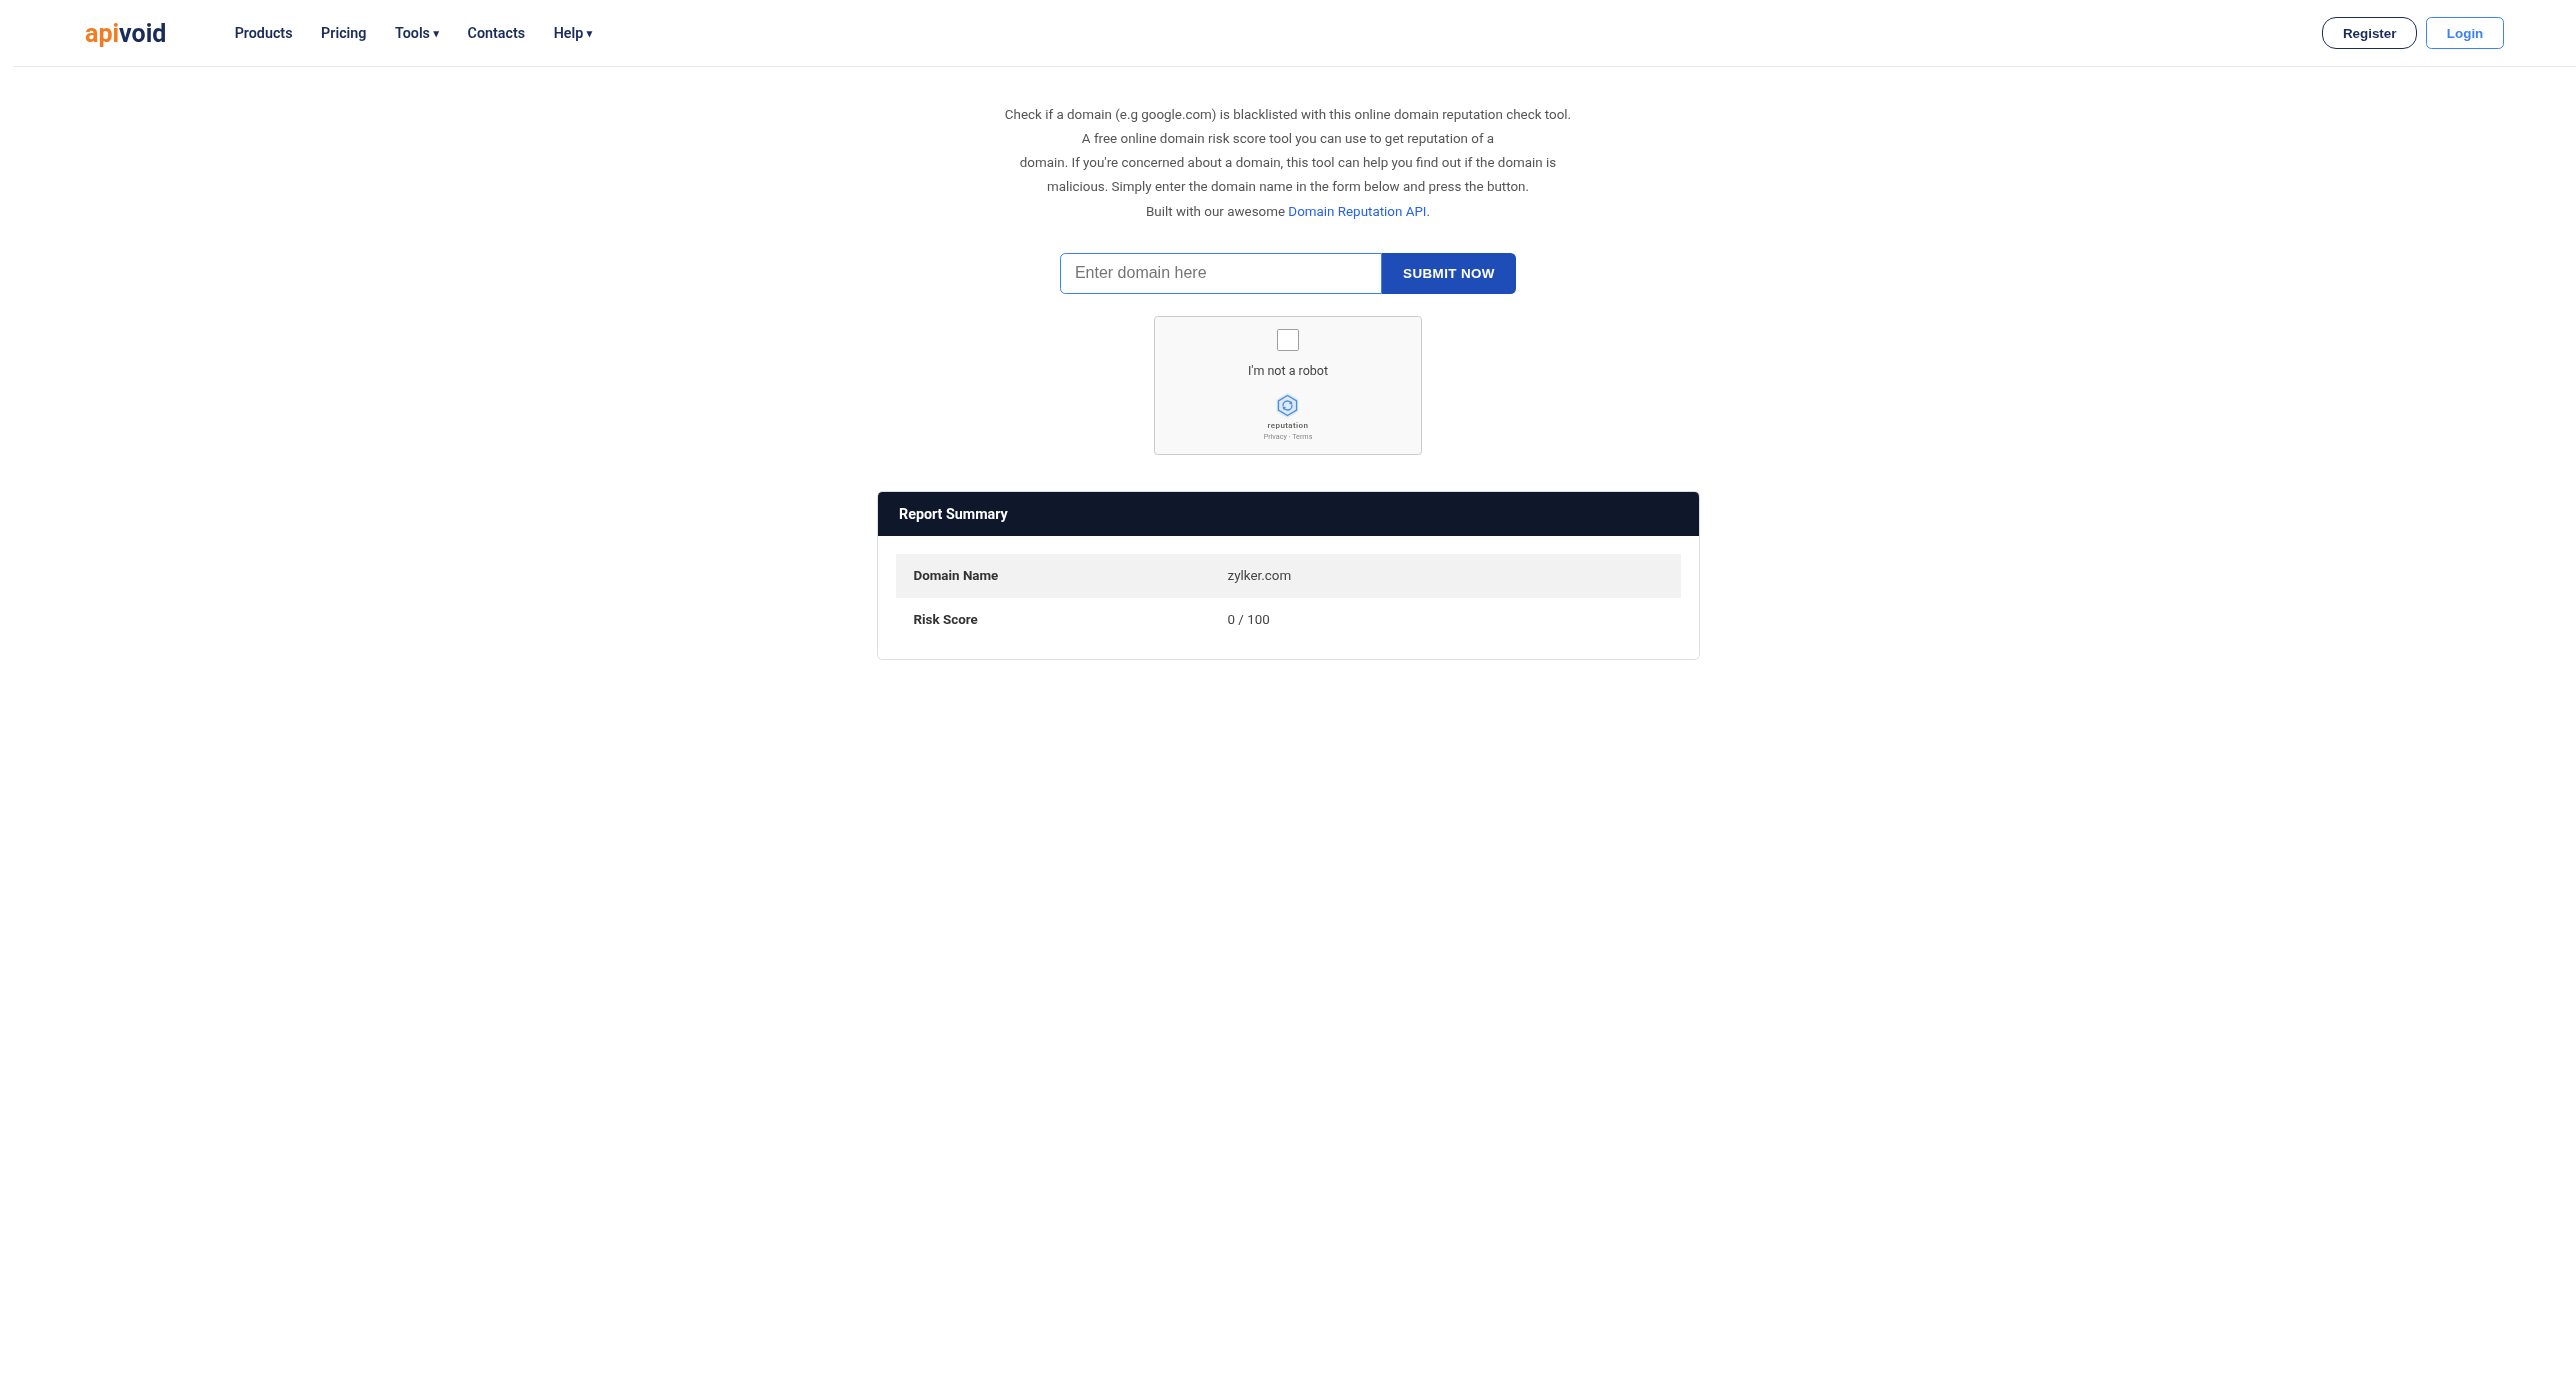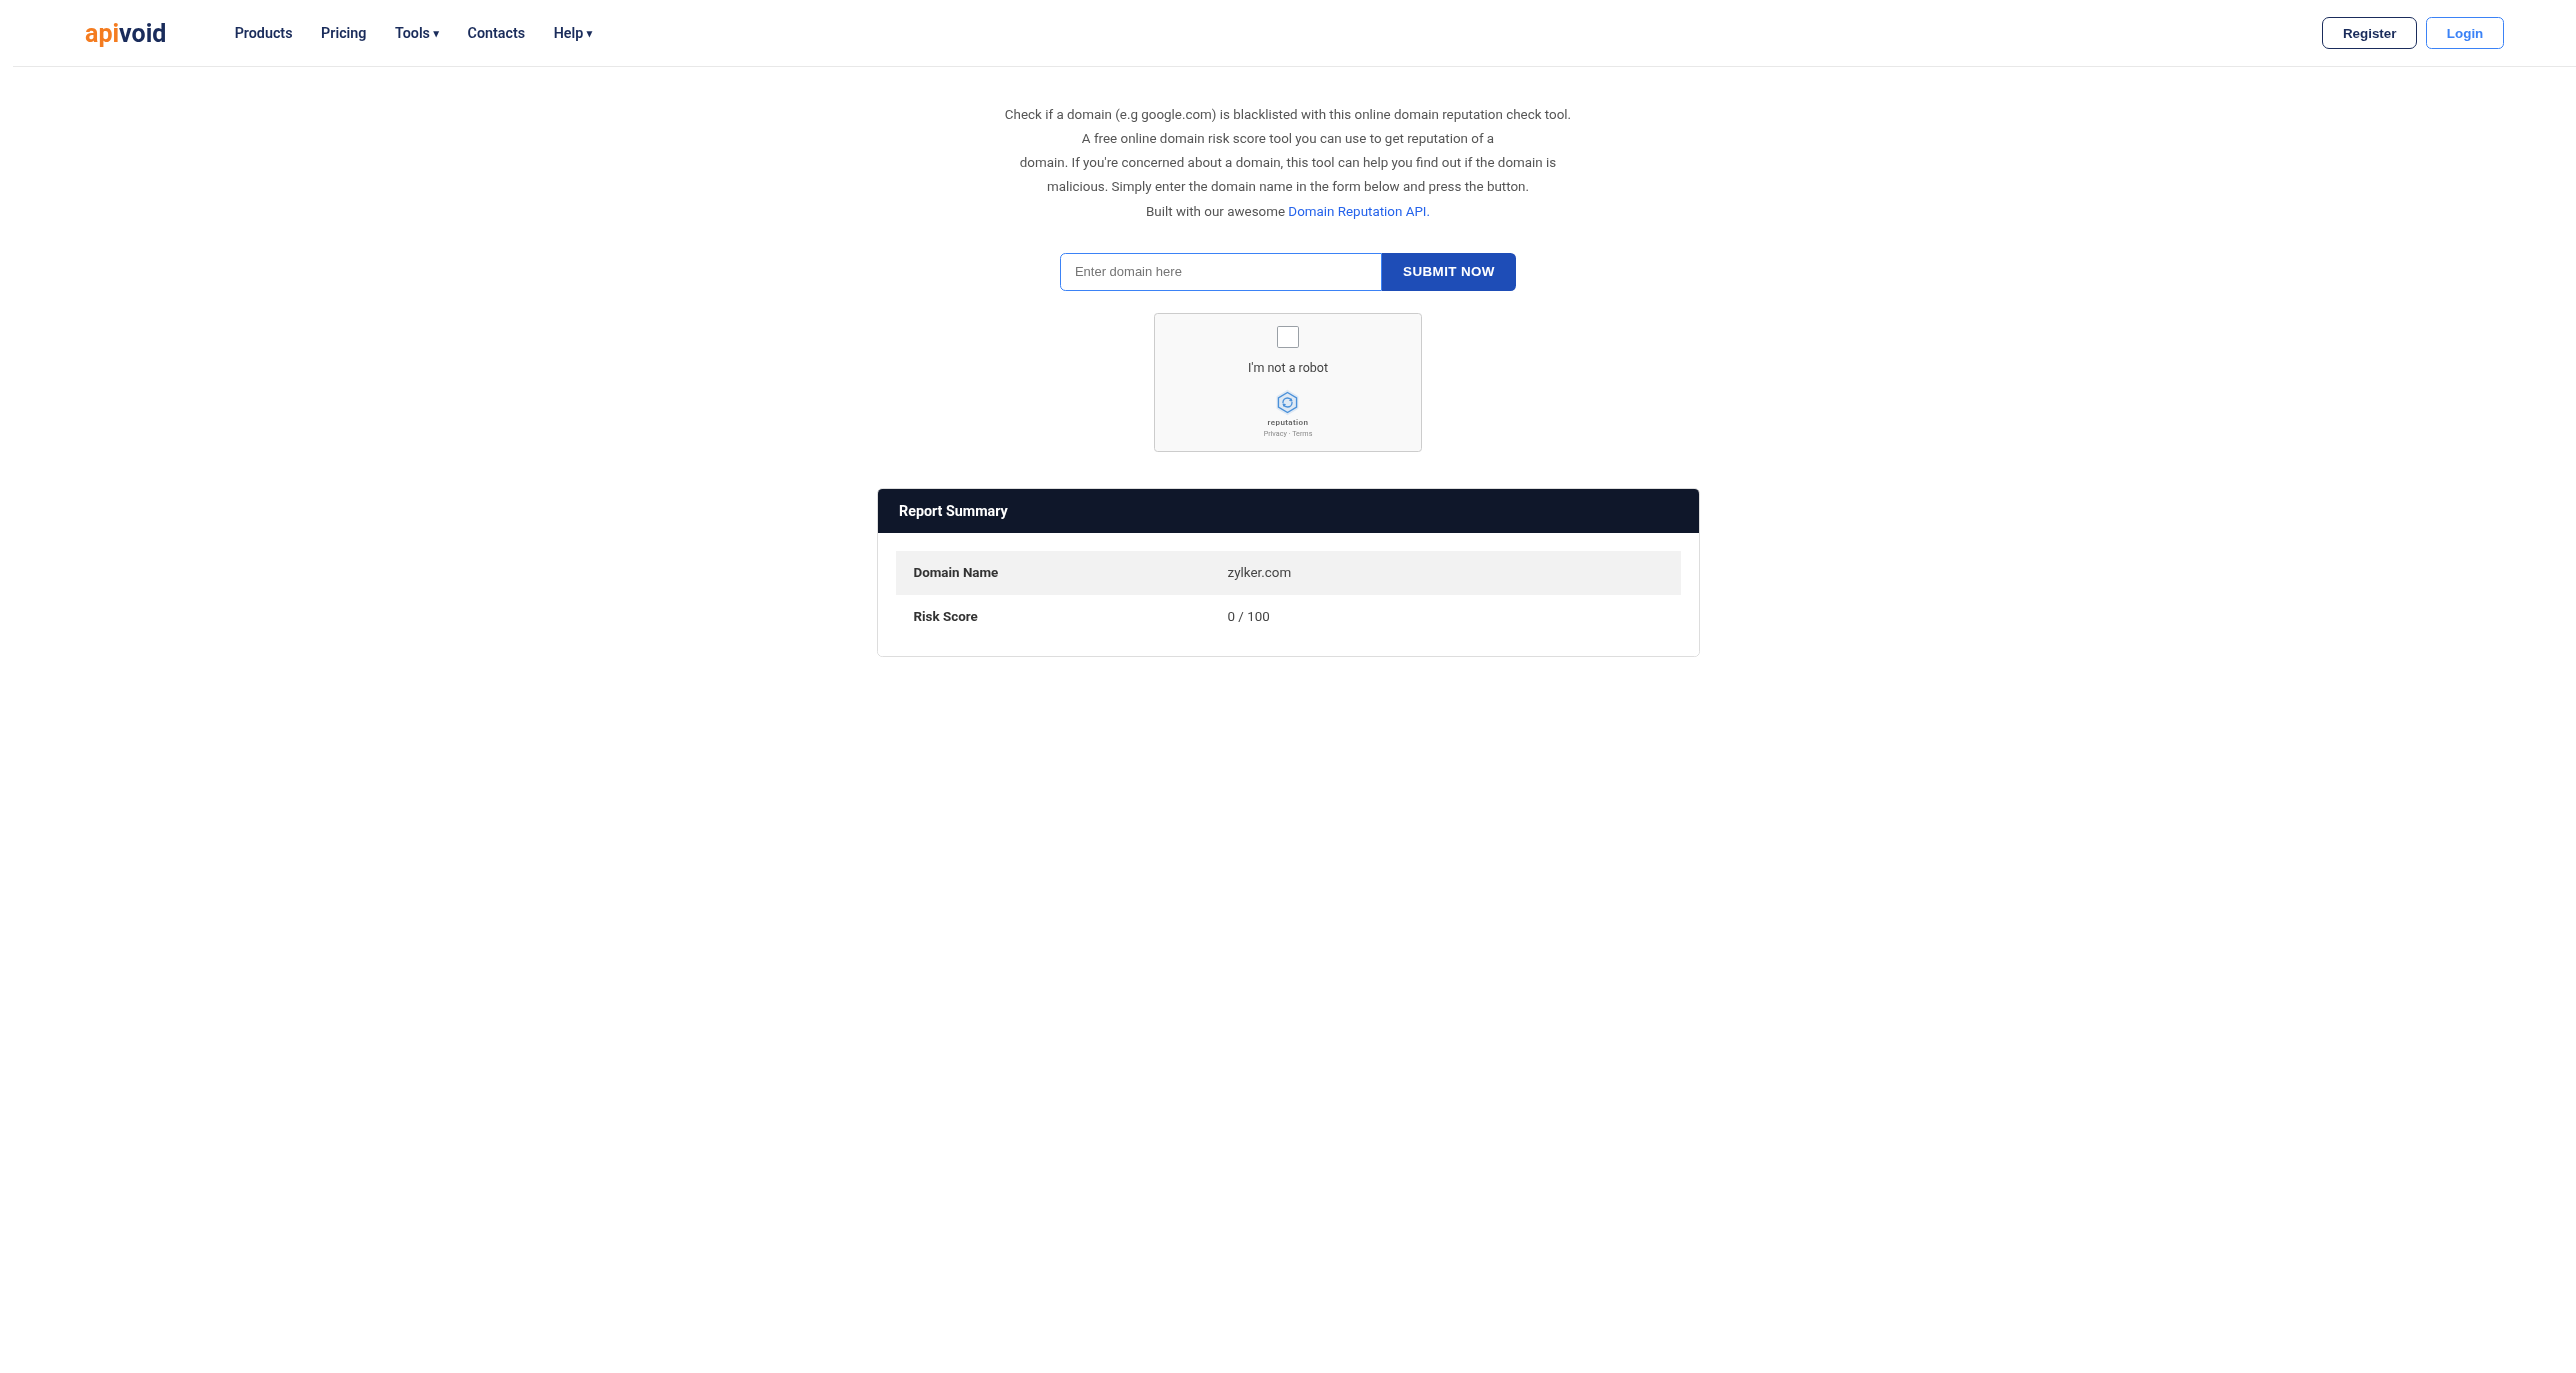--- a/index.html
+++ b/index.html
@@ -59,21 +59,21 @@
       color: #1a2c5b;
     }
     .header-buttons {
       display: flex;
       gap: 9px;
       margin-left: auto;
     }
     .btn-register {
       padding: 7.2px 19.7px;
       border: 1.8px solid #1a2c5b;
-      border-radius: 7px;
+      border-radius: 14px;
       background: #fff;
       color: #1a2c5b;
       font-size: 13.4px;
       font-weight: 600;
       cursor: pointer;
     }
     .btn-login {
       padding: 7.2px 19.7px;
       border: 1.8px solid #3b82f6;
       border-radius: 5.4px;
@@ -102,21 +102,21 @@
     }
     .form-row {
       display: flex;
       justify-content: center;
       gap: 0;
       margin-bottom: 21.5px;
     }
     .domain-input {
       width: 322px;
       padding: 10.7px 14.3px;
-      font-size: 13px;
+      font-size: 16px;
       border: 1.3px solid #3b82f6;
       border-radius: 5.4px 0 0 5.4px;
       outline: none;
       color: #555;
     }
     .submit-btn {
       padding: 10.7px 21.5px;
       background: #1e4db7;
       color: #fff;
       font-size: 13.4px;

